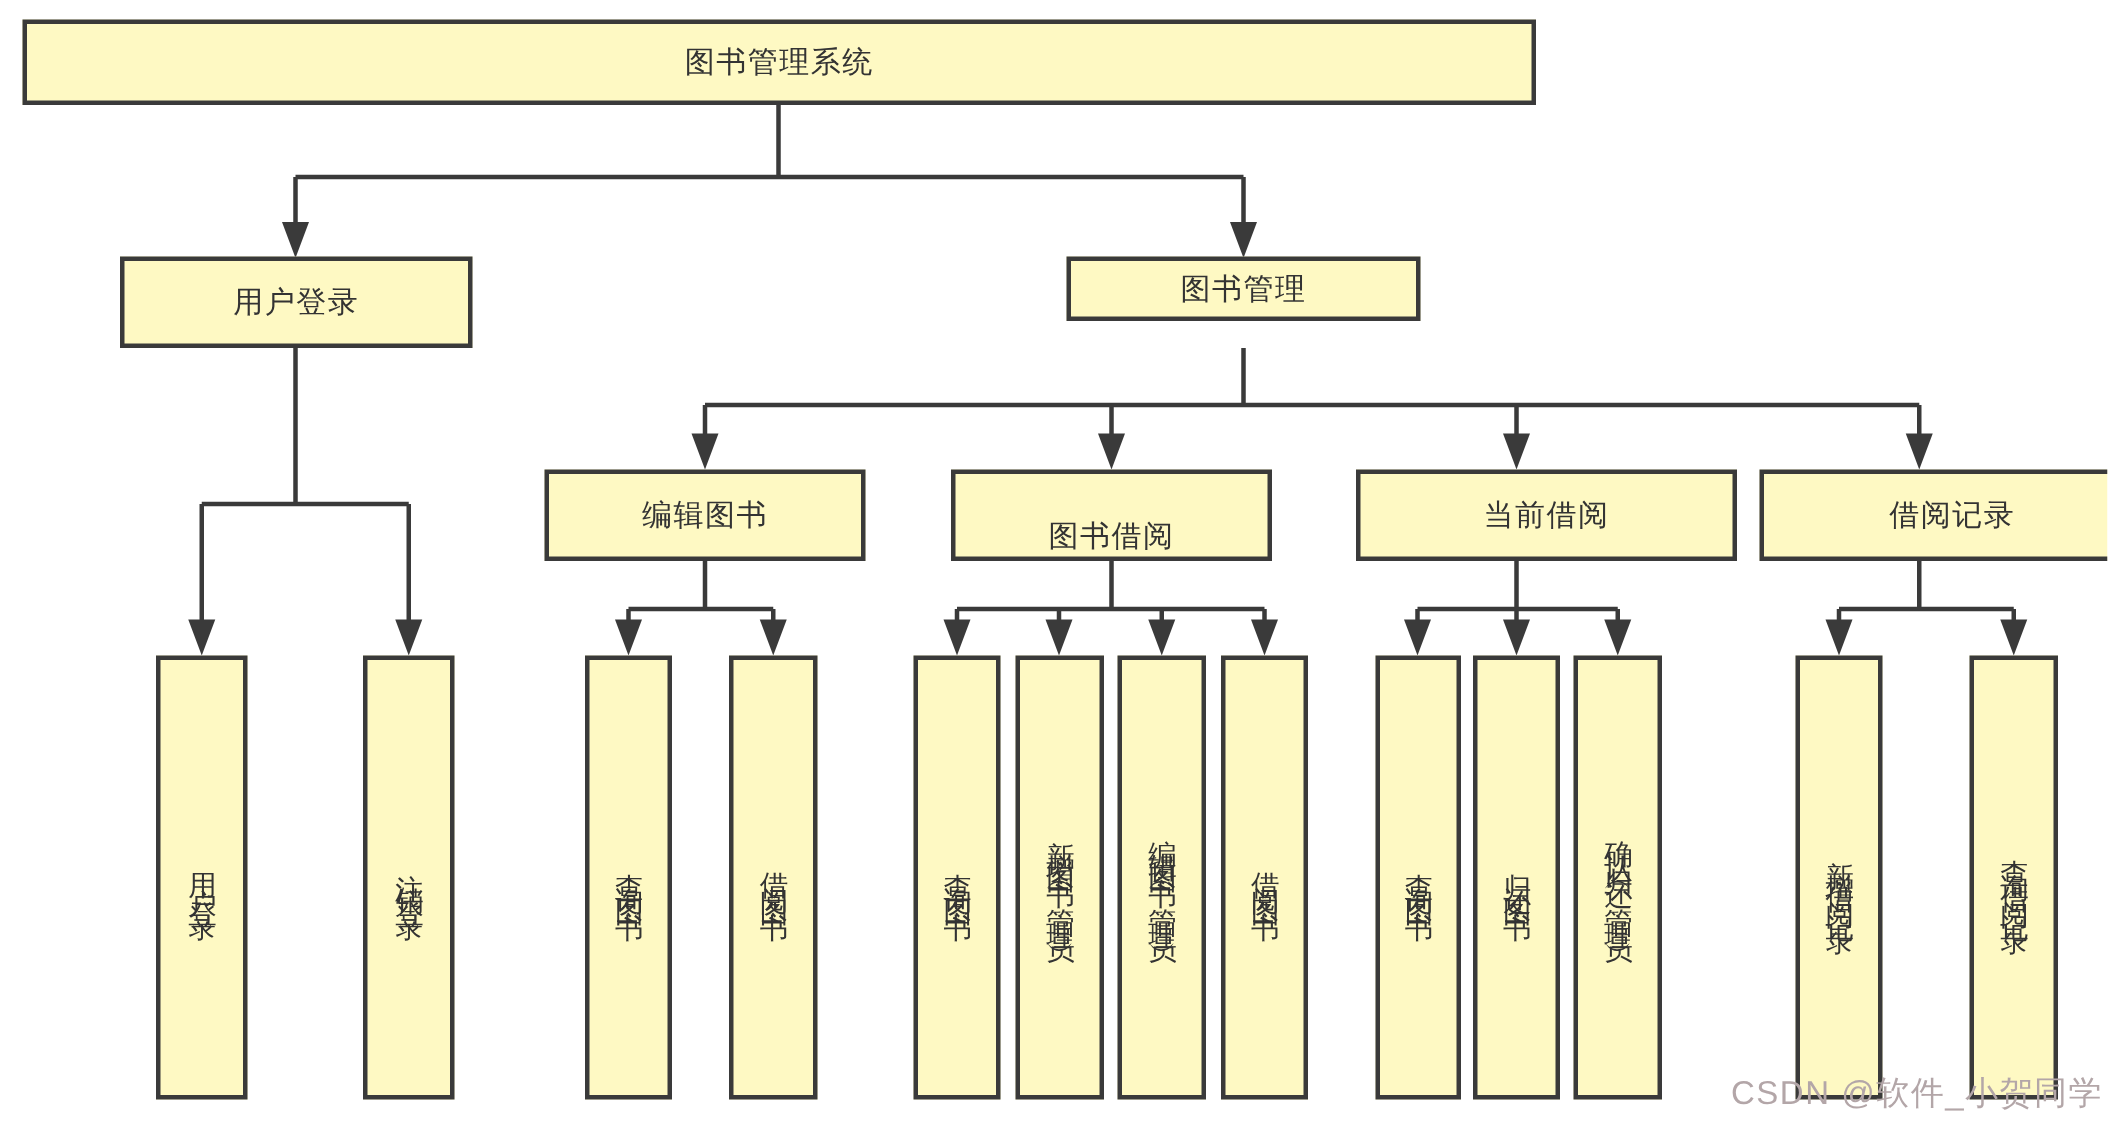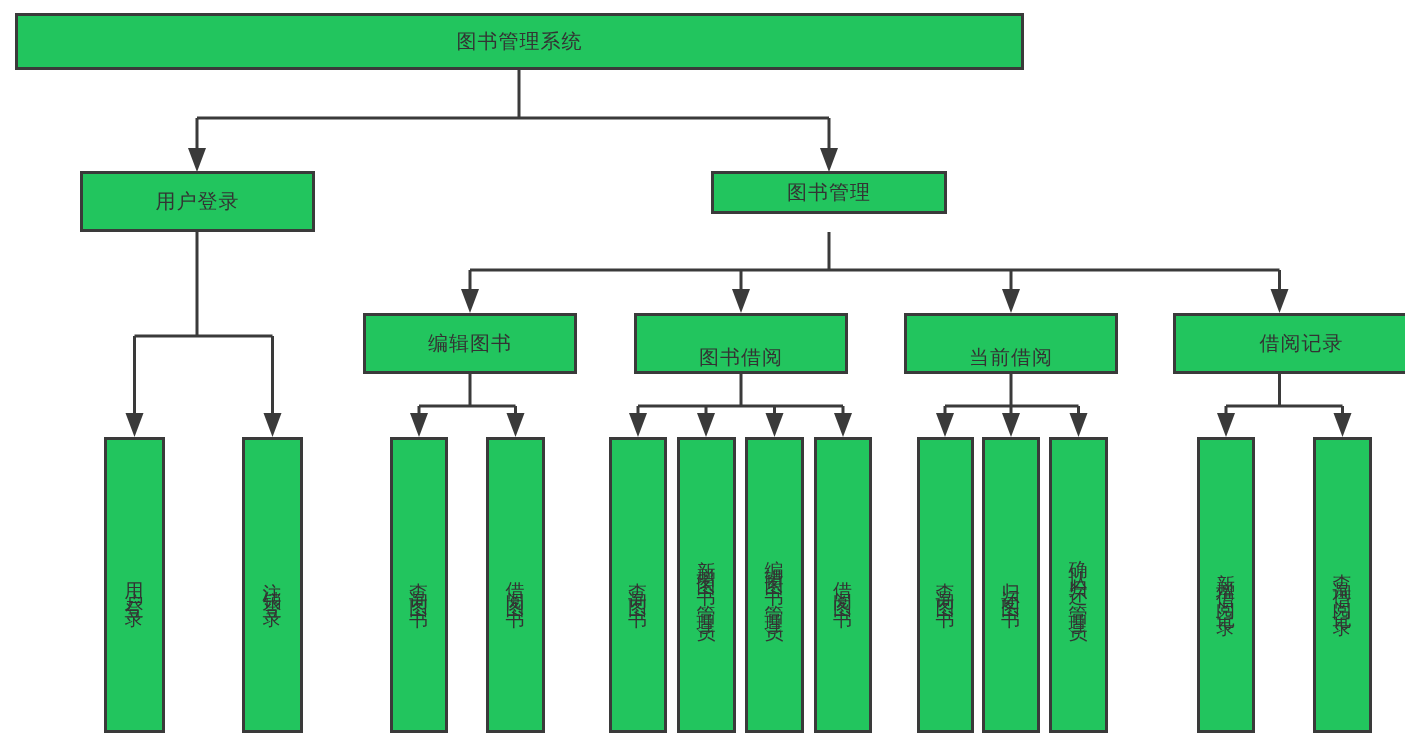--- a/index.html
+++ b/index.html
@@ -14,21 +14,21 @@
   .wires {
     position: absolute;
     left: 0; top: 0;
     width: 1405px; height: 747px;
     pointer-events: none;
   }
   .box {
     position: absolute;
     box-sizing: border-box;
     border: 3px solid #3a3a3a;
-    background: #22c55e;
+    background: #fef9c3;
     display: flex;
     align-items: center;
     justify-content: center;
     color: #333333;
     font-size: 20px;
     letter-spacing: 1px;
   }
   .vbox span {
     writing-mode: vertical-rl;
     text-orientation: mixed;
@@ -38,21 +38,21 @@
   }
   
   .n-root   { left: 15px;   top: 13px;  width: 1009px; height: 57px; }
   
   .n-login  { left: 80px;   top: 171px; width: 235px;  height: 61px; }
   .n-mgmt   { left: 711px;  top: 171px; width: 236px;  height: 43px; }
   
   .n-l3     { top: 313px; height: 61px; }
   .n-rec    { left: 363px;  width: 214px; }
   .n-bor    { left: 634px;  width: 214px; align-items: flex-end; }
-  .n-cur    { left: 904px;  width: 214px; align-items: flex-end; }
+  .n-cur    { left: 904px;  width: 254px; }
   .n-his    { left: 1173px; width: 257px; }
   
   .n-l4     { top: 437px; height: 296px; }
   .n-f1  { left: 104px;  width: 61px; }
   .n-f2  { left: 242px;  width: 61px; }
   .n-f3  { left: 390px;  width: 58px; }
   .n-f4  { left: 486px;  width: 59px; }
   .n-f5  { left: 609px;  width: 58px; }
   .n-f6  { left: 677px;  width: 59px; }
   .n-f7  { left: 745px;  width: 59px; }
@@ -179,14 +179,15 @@
   <div class="box vbox n-l4 n-f11">
     <span>确认归还（管理员）</span>
   </div>
   <div class="box vbox n-l4 n-f12">
     <span>新增借阅记录</span>
   </div>
   <div class="box vbox n-l4 n-f13">
     <span>查询借阅记录</span>
   </div>
 
+  <div class="watermark">CSDN @软件_小贺同学</div>
 
 </div>
 
 </body></html>

